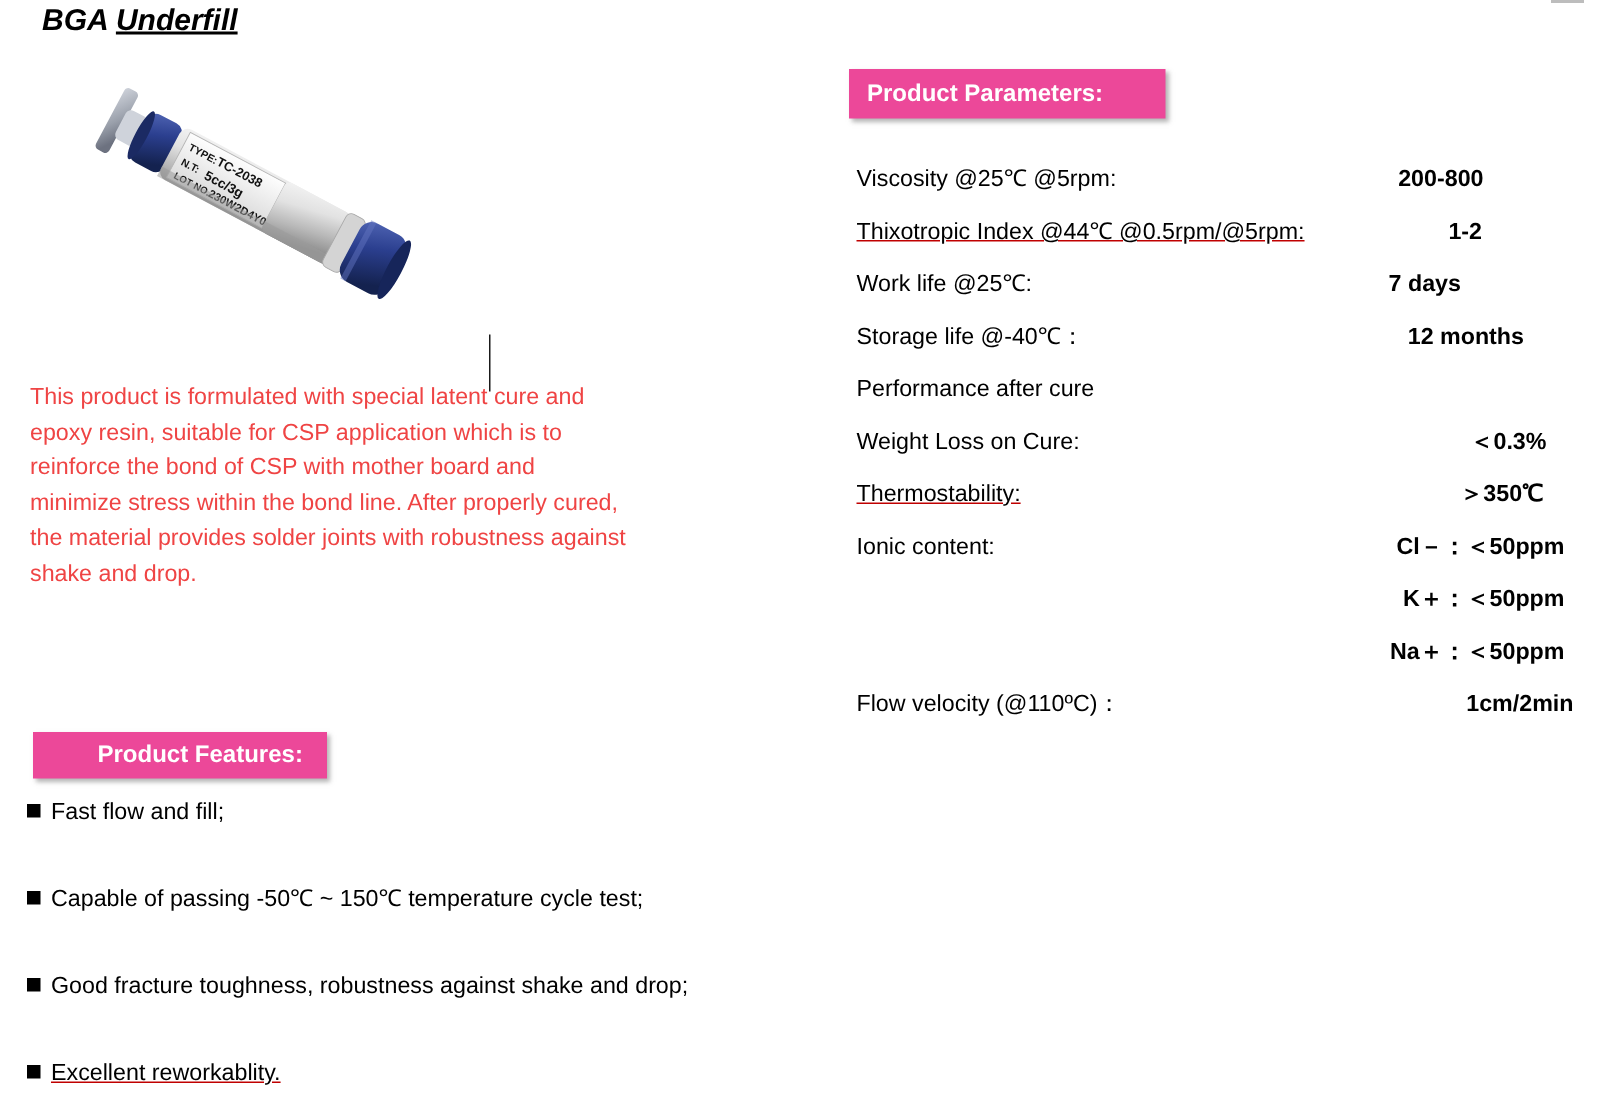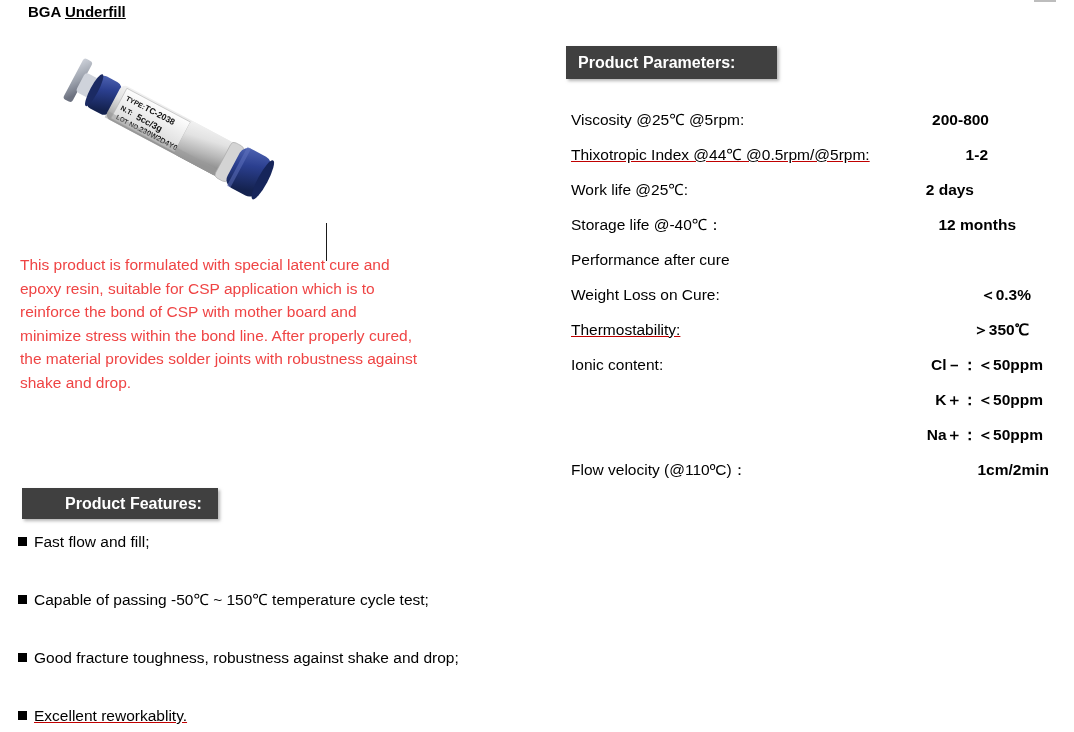--- a/index.html
+++ b/index.html
@@ -14,24 +14,25 @@
     font-family: "Liberation Sans", sans-serif;
     color: #000000;
     overflow: hidden;
   }
 
   
   #page-title {
     position: absolute;
     left: 28px;
     top: 3px;
-    font-size: 15px;
+    font-size: 20px;
     font-weight: bold;
     letter-spacing: 0px;
     white-space: nowrap;
+    font-style: italic;
   }
   #page-title .u {
     text-decoration: underline;
   }
 
   
   #corner-mark {
     position: absolute;
     right: 18px;
     top: 0px;
@@ -65,21 +66,21 @@
     left: 326px;
     top: 223px;
     width: 0;
     height: 38px;
     border-left: 1.5px solid #1a1a1a;
   }
 
   
   .blue-bar {
     position: absolute;
-    background: #404040;
+    background: #ec4899;
     color: #ffffff;
     font-weight: bold;
     font-size: 16px;
     display: flex;
     align-items: center;
     padding: 0 12px;
     box-sizing: border-box;
     box-shadow: 2px 2px 3px rgba(120,120,120,0.55);
   }
   #features-header {
@@ -243,21 +244,21 @@
   <div class="row">
     <span class="label">Viscosity @25℃  @5rpm:</span>
     <span class="value v-200">200-800</span>
   </div>
   <div class="row">
     <span class="label uline-red">Thixotropic Index @44℃ @0.5rpm/@5rpm:</span>
     <span class="value v-1_2">1-2</span>
   </div>
   <div class="row">
     <span class="label">Work life @25℃:</span>
-    <span class="value v-7d">2 days</span>
+    <span class="value v-7d">7 days</span>
   </div>
   <div class="row">
     <span class="label">Storage life @-40℃：</span>
     <span class="value v-12">12 months</span>
   </div>
   <div class="row full">
     <span class="label">Performance after cure</span>
   </div>
   <div class="row">
     <span class="label">Weight Loss on Cure:</span>

